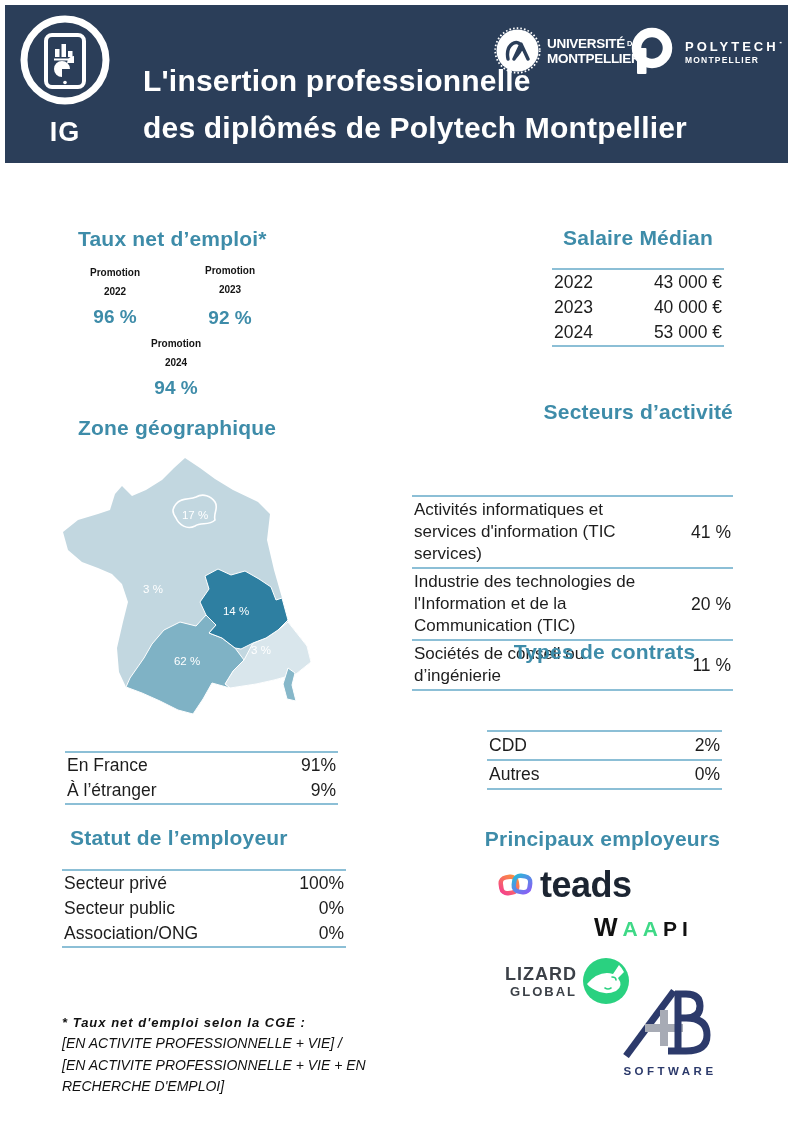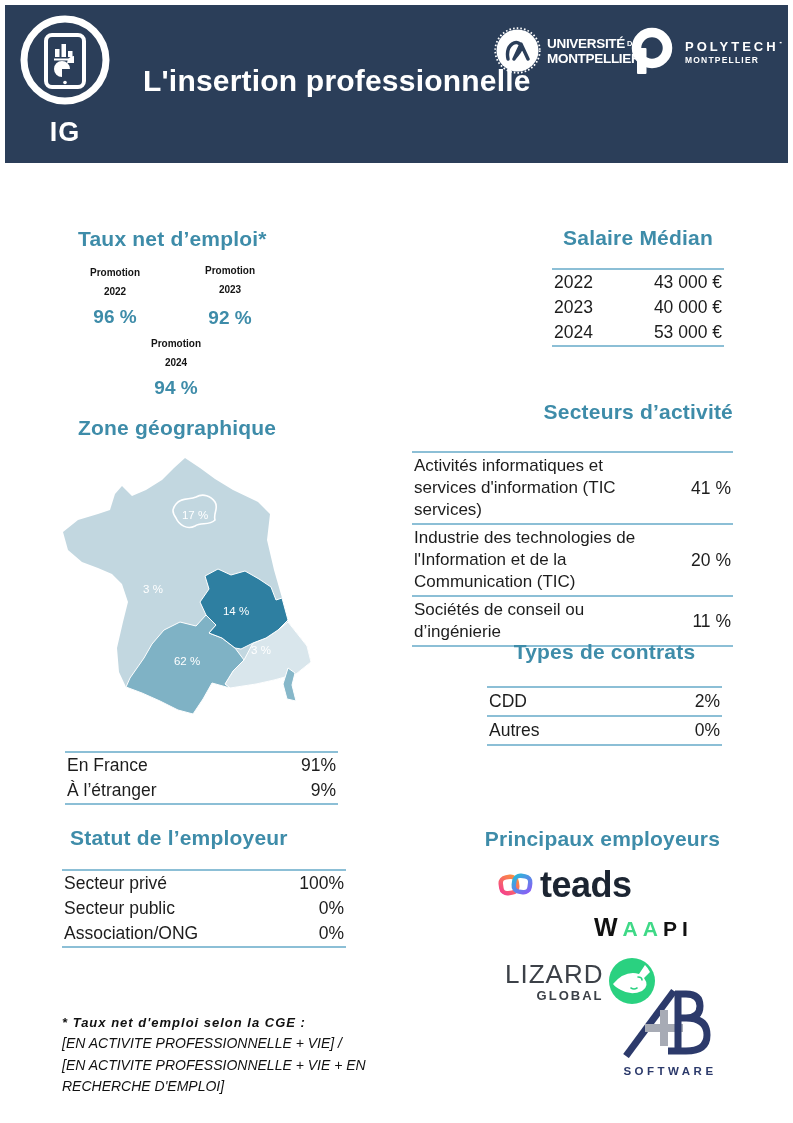--- a/index.html
+++ b/index.html
@@ -22,36 +22,36 @@
   .h-teal{position:absolute;color:#3E8CA9;font-weight:bold;font-size:21px;letter-spacing:.2px;}
   
   .cohort{position:absolute;text-align:center;}
   .cohort-label{font-weight:bold;font-size:10px;line-height:19px;color:#141414;}
   .cohort-value{font-weight:bold;font-size:19px;color:#3E8CA9;margin-top:5px;}
   
   .tbl{position:absolute;border-top:2px solid #8CBFD6;border-bottom:2px solid #8CBFD6;}
   .trow{display:flex;justify-content:space-between;align-items:center;font-size:17.5px;
         line-height:23px;padding:1px 2px;}
   .tbl-ruled .trow{border-bottom:2px solid #8CBFD6;padding:2px 2px;}
-  .tbl-ruled{border-bottom:none;}
+  .tbl-ruled{border-bottom:none;margin-top:44px;}
   .trow .lab{text-align:left;}
   .trow .val{text-align:right;white-space:nowrap;}
   .sect-row .lab{width:252px;font-size:17px;line-height:22px;}
   .sect-row{align-items:center;}
   
   .map-label{fill:#fff;font-family:"Liberation Sans",sans-serif;font-size:11.5px;}
   
   .teads{position:absolute;left:497px;top:864px;display:flex;align-items:center;}
   .teads-text{font-size:36px;font-weight:bold;color:#1C2532;letter-spacing:-.5px;margin-left:5px;}
   .waapi{position:absolute;left:594px;top:913px;font-weight:bold;color:#111;font-size:25px;letter-spacing:5px;}
   .waapi .aa{color:#3FD987;font-size:21px;}
   .waapi .pi{font-size:21px;}
   .lizard{position:absolute;left:505px;top:958px;display:flex;align-items:center;}
   .lizard-words{text-align:right;color:#3C4148;line-height:1;}
-  .lizard-l1{font-weight:normal;font-size:26px;letter-spacing:1px;}
+  .lizard-l1{font-weight:bold;font-size:18px;letter-spacing:1px;}
   .lizard-l2{font-weight:bold;font-size:13px;letter-spacing:2px;margin-top:2px;}
   .absoft{position:absolute;left:618px;top:986px;width:104px;text-align:center;}
   .absoft-sub{color:#2C3A6B;font-weight:bold;font-size:11.5px;letter-spacing:3.5px;margin-top:3px;}
   
   .footnote{position:absolute;left:62px;top:1012px;width:310px;color:#111;}
   .fn1{font-weight:bold;font-style:italic;font-size:13px;letter-spacing:1px;line-height:21px;}
   .fn{font-style:italic;font-size:14px;line-height:21.5px;}
 </style>
 </head>
 <body>
@@ -70,20 +70,21 @@
         <rect x="39" y="47.5" width="20" height="2" fill="#fff"></rect>
         <path d="M47,66 A8,8 0 1 1 55,58 L47,58 Z" fill="#fff"></path>
         <path d="M50,54 A7,7 0 0 1 57,47 L57,54 Z" fill="#fff" transform="translate(2,-2)"></path>
         <circle cx="50" cy="71.5" r="1.8" fill="#fff"></circle>
       </svg>
       <div class="ig-text">IG</div>
     </div>
 
     <div class="main-title">
       <div>L'insertion professionnelle</div>
+      <div>des diplômés de Polytech Montpellier</div>
     </div>
 
     <div class="um-logo">
       <svg width="47" height="47" viewBox="0 0 47 47">
         <circle cx="23.5" cy="23.5" r="21" fill="#fff"></circle>
         <circle cx="23.5" cy="23.5" r="22.3" fill="none" stroke="#fff" stroke-width="1.8" stroke-dasharray="1.6,2.1"></circle>
         <path d="M14,32 C11,17 24,11 27,19 C28.5,24 23,27 20,32 M20,32 L27,17 L34,32" fill="none" stroke="#2B3E59" stroke-width="3.4" stroke-linecap="round" stroke-linejoin="round"></path>
       </svg>
       <div class="um-text">
         <div><span>UNIVERSITÉ</span><span class="small"> DE</span></div>

